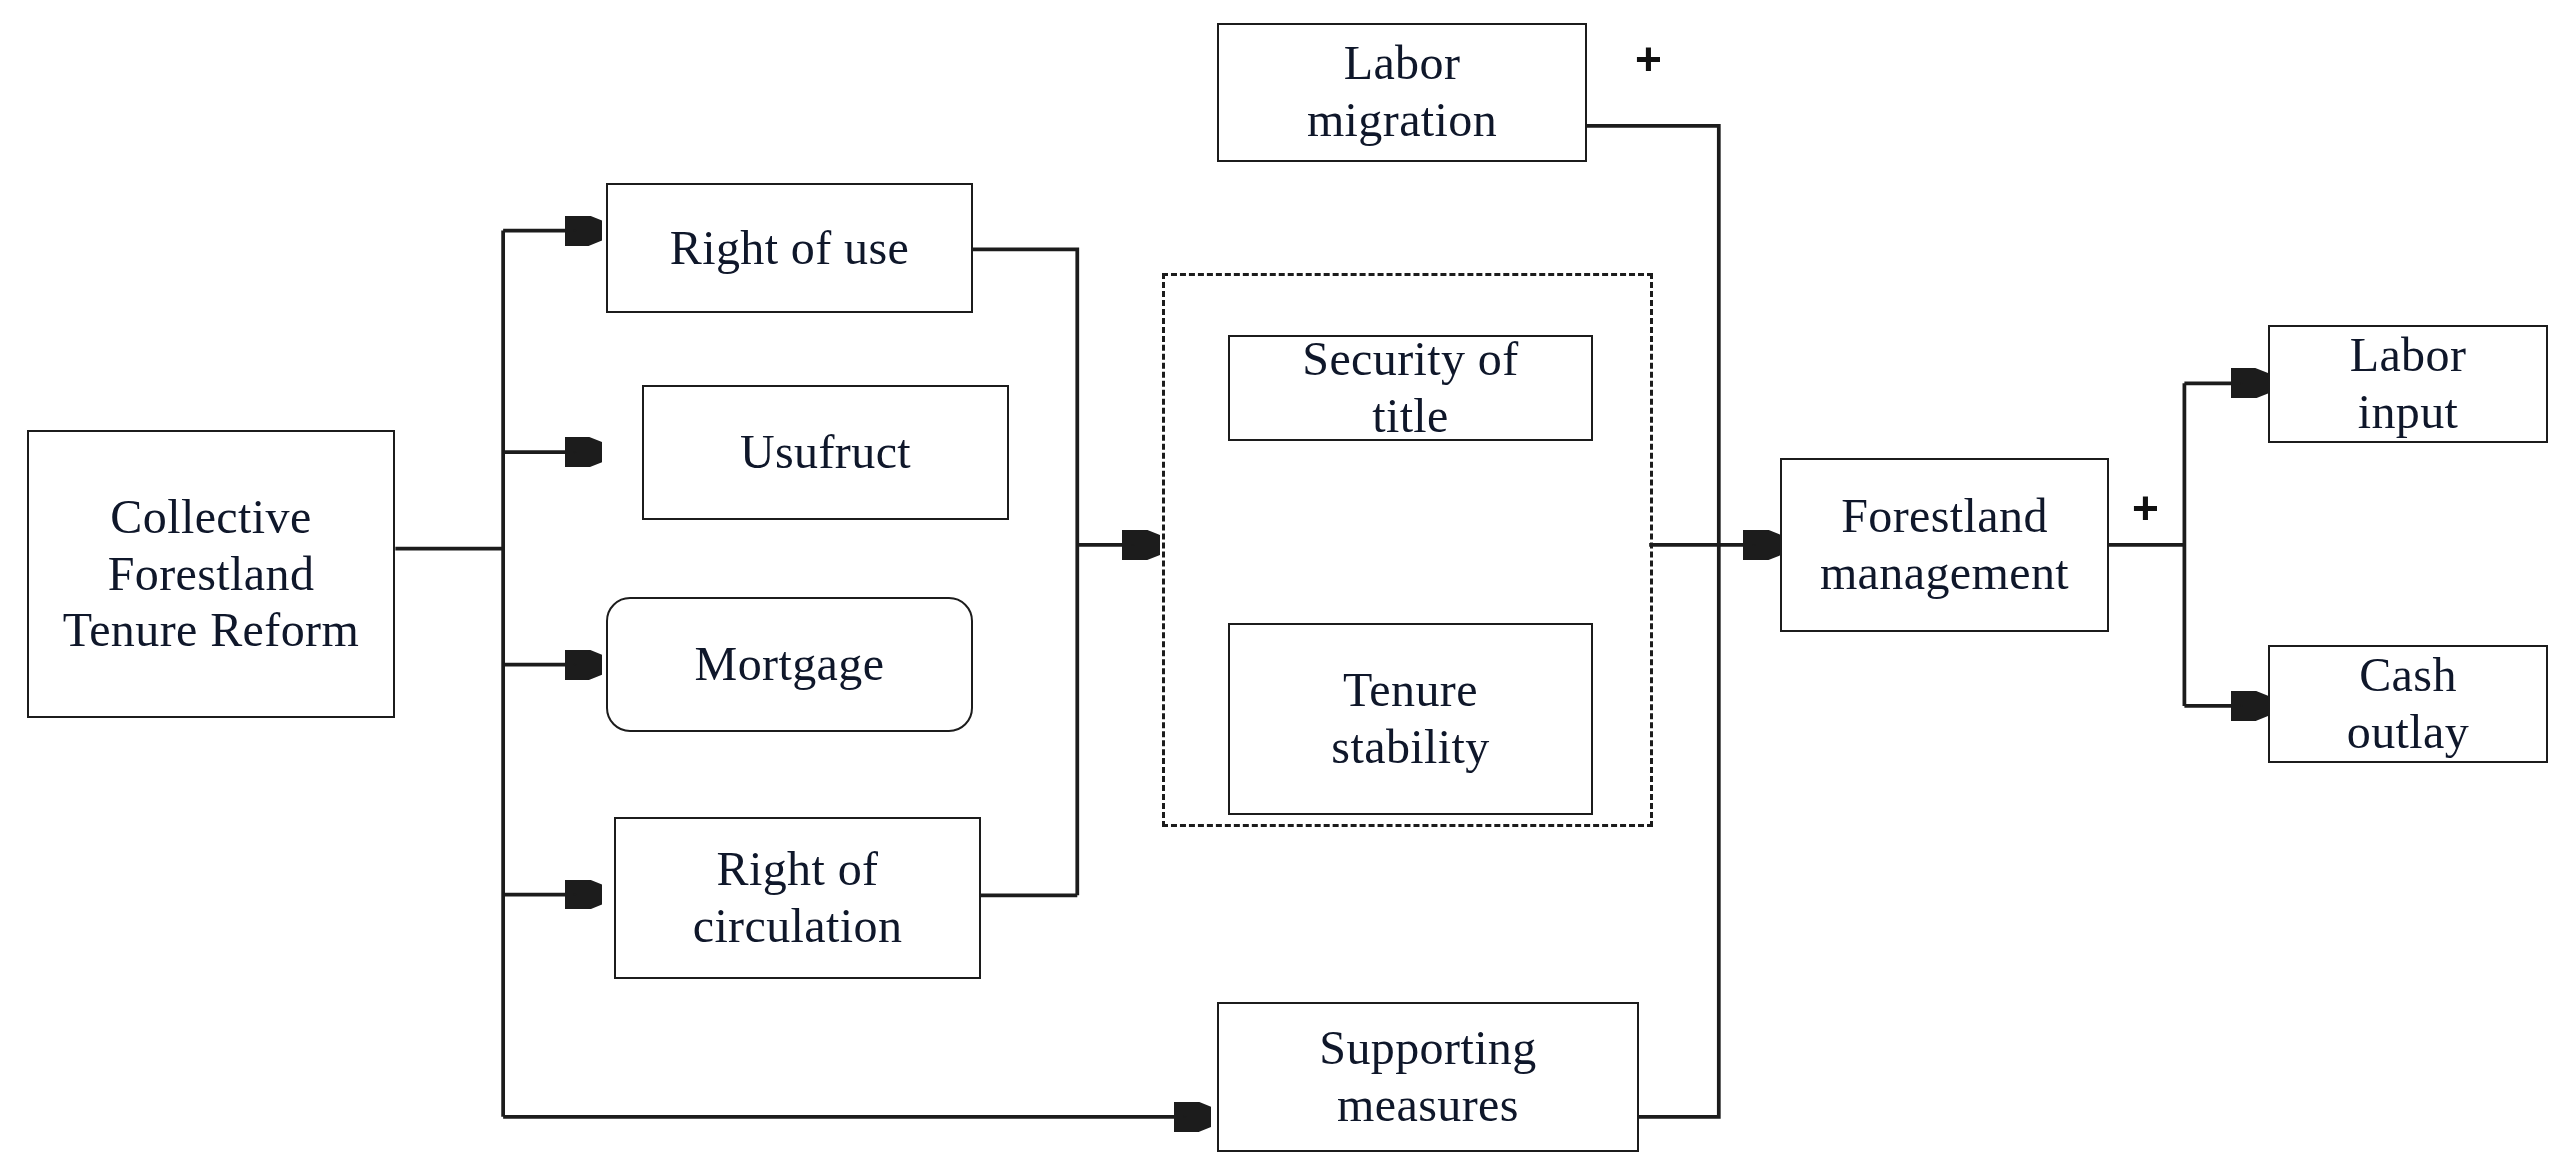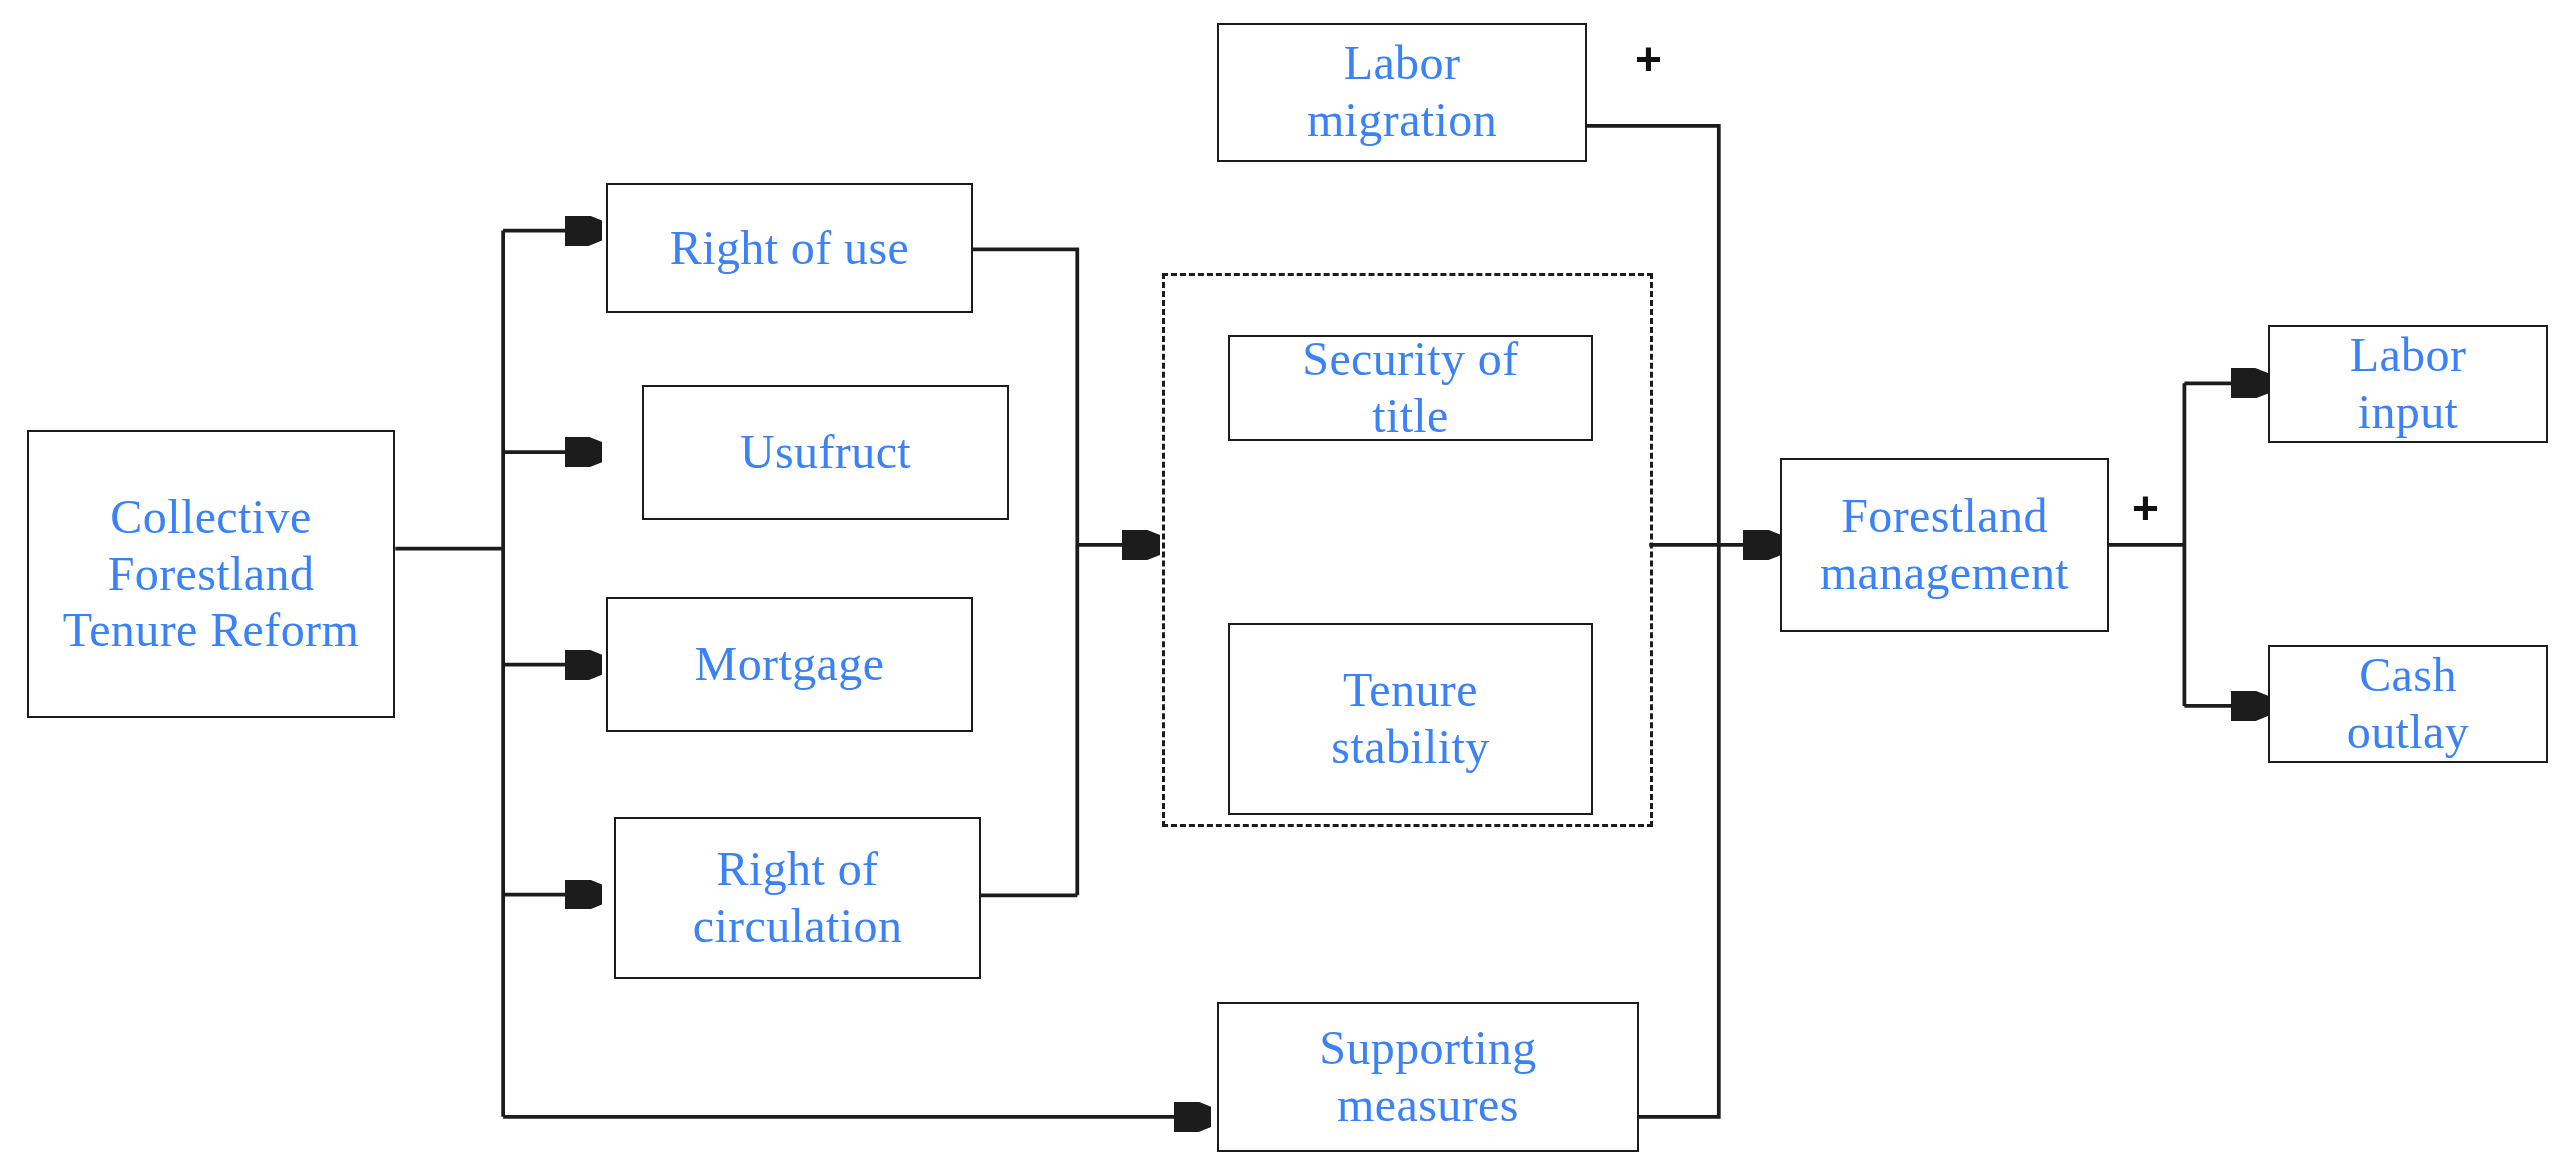--- a/index.html
+++ b/index.html
@@ -7,21 +7,21 @@
   #stage{position:relative;width:2576px;height:1167px;background:#ffffff;overflow:hidden;}
   .node{
     position:absolute;
     box-sizing:border-box;
     border:2.2px solid #1c1c1c;
     background:#ffffff;
     display:flex;
     align-items:center;
     justify-content:center;
     text-align:center;
-    color:#3b82f6;
+    color:#0f172a;
     font-family:"Liberation Serif", serif;
     font-size:48px;
     line-height:1.18;
     letter-spacing:0.4px;
     padding:3px 7.5px;
   }
   .node span{display:block;white-space:pre-line;}
   .dashed-group{
     position:absolute;
     box-sizing:border-box;
@@ -92,21 +92,21 @@
   </div>
 
   <div class="node" style="left:606px; top:183px; width:367px; height:130px;">
     <span>Right of use</span>
   </div>
 
   <div class="node" style="left:606px; top:385px; width:367px; height:135px;margin-left:36px;">
     <span>Usufruct</span>
   </div>
 
-  <div class="node" style="left:606px; top:597px; width:367px; height:135px;">
+  <div class="node" style="left:606px; top:597px; width:367px; height:135px;border-radius:24px;">
     <span>Mortgage</span>
   </div>
 
   <div class="node" style="left:614px; top:817px; width:367px; height:162px;">
     <span>Right of
 circulation</span>
   </div>
 
   <div class="node" style="left:1228px; top:335px; width:365px; height:106px;">
     <span>Security of

